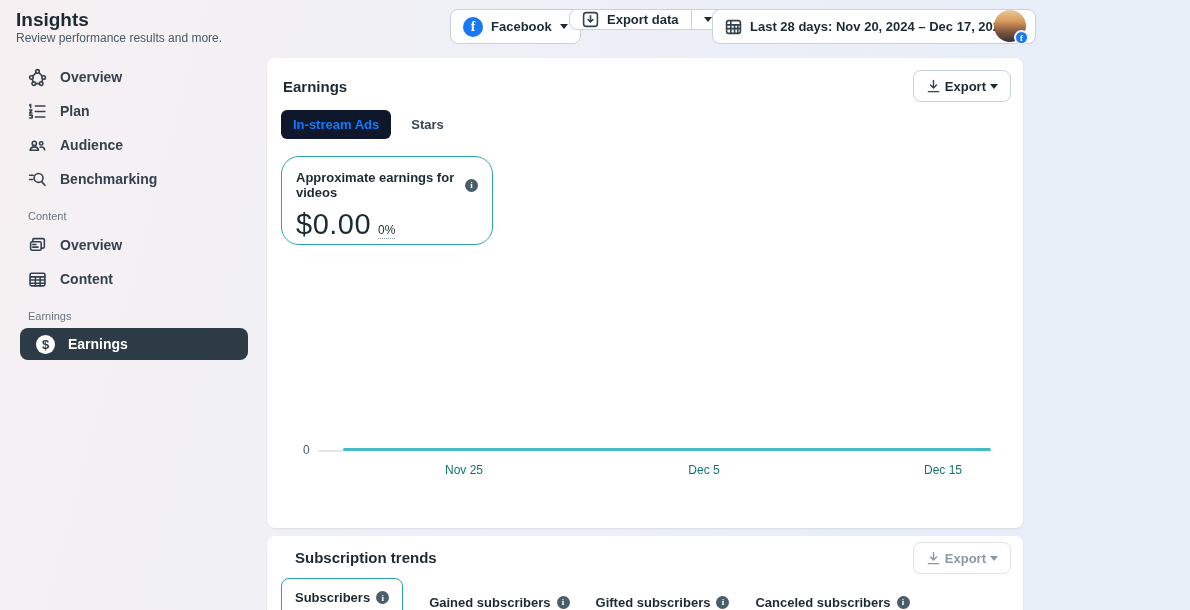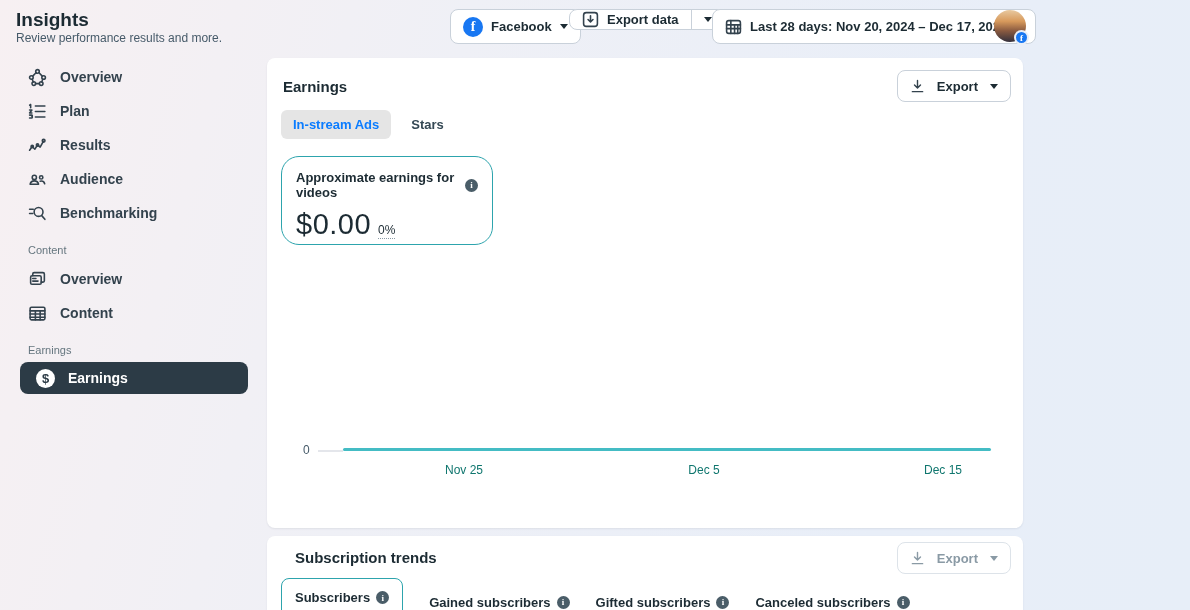--- a/index.html
+++ b/index.html
@@ -48,25 +48,25 @@
   .dollar-circle { width:19px; height:19px; border-radius:50%; background:#fff; color:#2c3b46;
     display:flex; align-items:center; justify-content:center; font-size:13px; font-weight:bold; }
 
   
   .card { position:absolute; left:267px; width:756px; background:#fff; border-radius:8px;
     box-shadow:0 1px 2px rgba(28,43,51,.08); }
   #earnings-card { top:58px; height:470px; }
   #subs-card { top:536px; height:130px; }
   .card-title { position:absolute; left:16px; top:20px; font-size:15px; font-weight:bold; }
   .export-btn { position:absolute; right:12px; top:12px; height:32px; display:flex; align-items:center;
-    gap:12px; padding:0 12px; background:#fff; border:1px solid #c9d1da; border-radius:8px;
+    gap:4px; padding:0 12px; background:#fff; border:1px solid #c9d1da; border-radius:8px;
     font-size:13px; font-weight:600; cursor:pointer; }
   .export-btn.disabled { color:#8a9aa5; border-color:#dde3e9; cursor:default; }
   .tabs-row { position:absolute; left:14px; top:52px; display:flex; align-items:center; gap:20px; }
-  .pill-tab { padding:7px 12px; border-radius:6px; font-size:13px; font-weight:bold; color:#0a7cff; background:#e5e5e5; cursor:pointer; }
+  .pill-tab { padding:7px 12px; border-radius:6px; font-size:13px; font-weight:bold; color:#0a7cff; background:#0f172a; cursor:pointer; }
   .plain-tab { font-size:13px; font-weight:600; color:#344854; cursor:pointer;text-align:right; }
 
   .metric-card { position:absolute; left:14px; top:98px; width:212px; height:89px;
     border:1.5px solid #2da4ad; border-radius:18px; padding:13px 14px; cursor:pointer; }
   .metric-title { font-size:13px; font-weight:bold; display:flex; align-items:center; gap:5px; }
   .metric-value-row { margin-top:8px; display:flex; align-items:baseline; gap:7px; }
   .metric-value { font-size:29px; color:#1c2b33; letter-spacing:.5px; }
   .metric-delta { font-size:12px; color:#1c2b33; border-bottom:1px dotted #8a9aa5; padding-bottom:1px; cursor:pointer; }
   .info-icon { display:inline-flex; width:13px; height:13px; border-radius:50%; background:#4a5d68;
     color:#fff; font-family:"Liberation Serif",serif; font-size:9px; font-weight:bold;
@@ -137,29 +137,20 @@
     <span>Overview</span>
   </div>
 
   <div class="side-item">
     <svg class="lineicon" width="19" height="19" viewBox="0 0 18 18">
       <path d="M2.5 2.5v3M1.6 2.9l.9-.4M7 3.8h9M7 9h9M7 14.2h9M1.5 7.6h2.2l-2.2 2.8h2.2M1.5 12.4h2c.6 0 .9 1 .2 1.3.7.3.5 1.5-.3 1.5h-1.9"></path>
     </svg>
     <span>Plan</span>
   </div>
 
-  <div class="side-item">
-    <svg class="lineicon" width="19" height="19" viewBox="0 0 18 18">
-      <path d="M1.5 13.5 4 10l2.5 2.5L9 8.5l2.5 2 3-5.5"></path>
-      <circle cx="14.8" cy="4.5" r="1.3"></circle>
-        <circle cx="4" cy="10" r="1.1"></circle>
-        <circle cx="9" cy="8.5" r="1.1"></circle>
-    </svg>
-    <span>Results</span>
-  </div>
 
   <div class="side-item">
     <svg class="lineicon" width="19" height="19" viewBox="0 0 18 18">
       <circle cx="6" cy="7" r="2"></circle>
         <circle cx="12.5" cy="7" r="1.6"></circle>
       <path d="M2 13.5c.4-2 1.9-3.2 4-3.2s3.6 1.2 4 3.2zM11.5 10.6c2-.4 3.8.6 4.3 2.4"></path>
     </svg>
     <span>Audience</span>
   </div>
 

